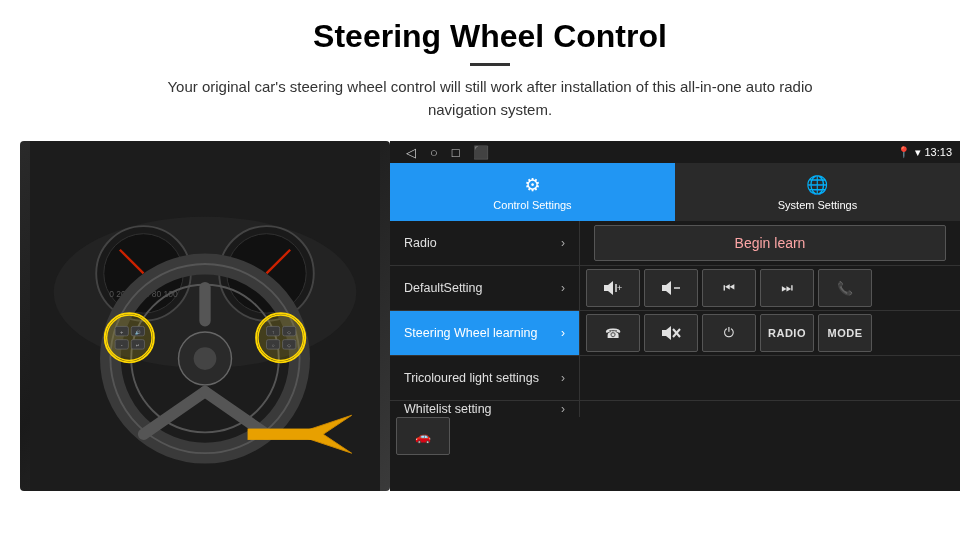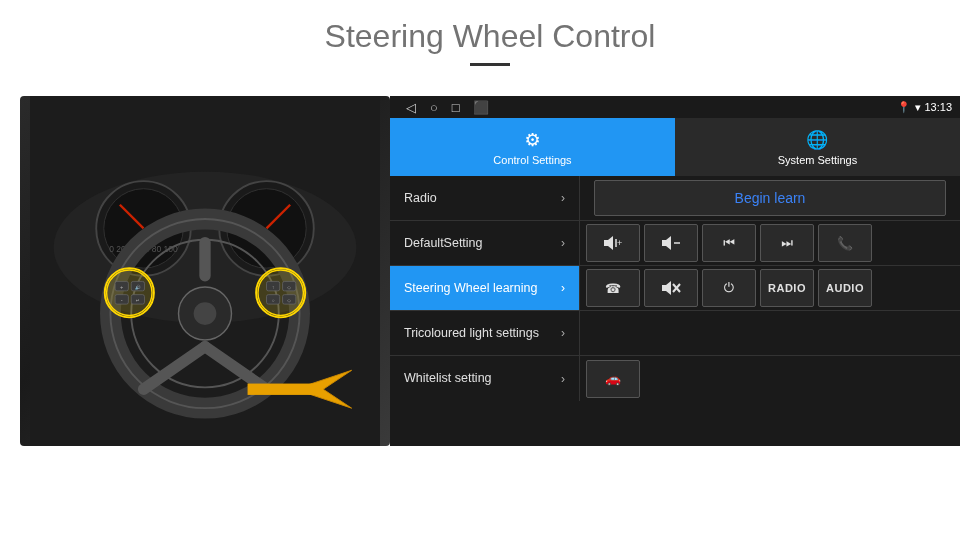--- a/index.html
+++ b/index.html
@@ -11,22 +11,22 @@
       overflow: hidden;
     }
 
     
     .header {
       text-align: center;
       padding: 18px 20px 10px;
     }
     .header h1 {
       font-size: 32px;
-      font-weight: 400;
-      color: #737373;
+      font-weight: 700;
+      color: #000000;
       margin-bottom: 8px;
     }
     .header .divider {
       width: 40px;
       height: 3px;
       background: #333;
       margin: 0 auto 10px;
     }
     .header p {
       font-size: 15px;
@@ -168,21 +168,21 @@
       gap: 4px;
       flex-wrap: wrap;
     }
 
     
     .begin-learn-btn {
       flex: 1;
       height: 36px;
       background: #2a2a2a;
       border: 1px solid #555;
-      color: #3b82f6;
+      color: #fca5a5;
       font-size: 14px;
       display: flex;
       align-items: center;
       justify-content: center;
       cursor: pointer;
       border-radius: 2px;
       margin: 0 8px;
     }
 
     
@@ -212,20 +212,21 @@
       line-height: 1.3;
       font-size: 12.5px;
     }
   </style>
 </head>
 <body>
 
 <div class="header">
   <h1>Steering Wheel Control</h1>
   <div class="divider"></div>
+  <p>Your original car's steering wheel control will still work after installation of this all-in-one auto radio navigation system.</p>
 </div>
 
 <div class="content-area">
 
   <div class="steering-wheel-area">
     <svg class="steering-wheel-svg" viewBox="0 0 370 370" xmlns="http://www.w3.org/2000/svg">
 
       <rect width="370" height="370" fill="#1c1c1c"></rect>
 
       <ellipse cx="185" cy="160" rx="160" ry="80" fill="#2a2a2a" opacity="0.5"></ellipse>
@@ -354,32 +355,32 @@
           <div class="ctrl-btn">☎</div>
           <div class="ctrl-btn">
             <svg width="22" height="18" viewBox="0 0 22 18">
                 <polygon points="2,6 2,12 6,12 11,16 11,2 6,6" fill="#e0e0e0"></polygon>
                 <line x1="13" y1="5" x2="20" y2="13" stroke="#e0e0e0" stroke-width="2"></line>
                 <line x1="20" y1="5" x2="13" y2="13" stroke="#e0e0e0" stroke-width="2"></line>
               </svg>
           </div>
           <div class="ctrl-btn">⏻</div>
           <div class="ctrl-btn text-btn">RADIO</div>
-          <div class="ctrl-btn text-btn">AUDIO</div>
+          <div class="ctrl-btn text-btn">MODE</div>
         </div>
       </div>
 
       <div class="menu-row">
         <div class="menu-item">
           <span class="menu-item-text">Tricoloured light settings</span>
           <span class="chevron">›</span>
         </div>
       </div>
 
-      <div class="menu-row" style="border-bottom:none;">
+      <div class="menu-row" style="border-bottom:none;flex-direction:column;">
         <div class="menu-item">
           <span class="menu-item-text">Whitelist setting</span>
           <span class="chevron">›</span>
         </div>
         <div class="menu-content">
           <div class="ctrl-btn">🚗</div>
         </div>
       </div>
 
     </div>

